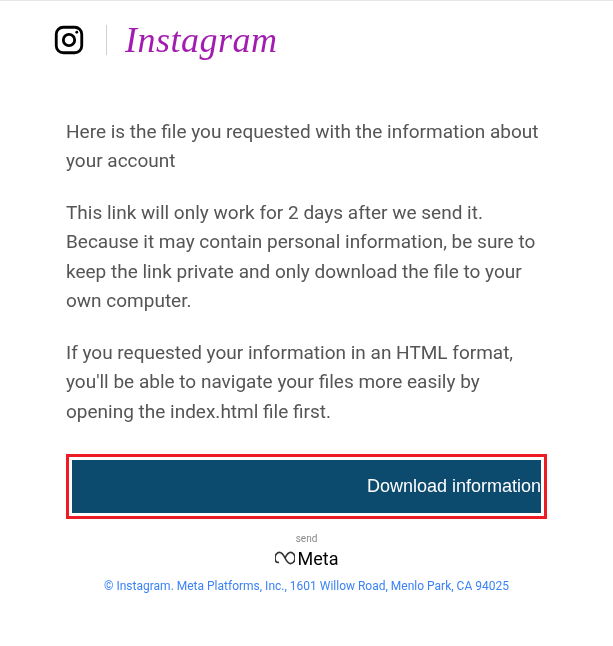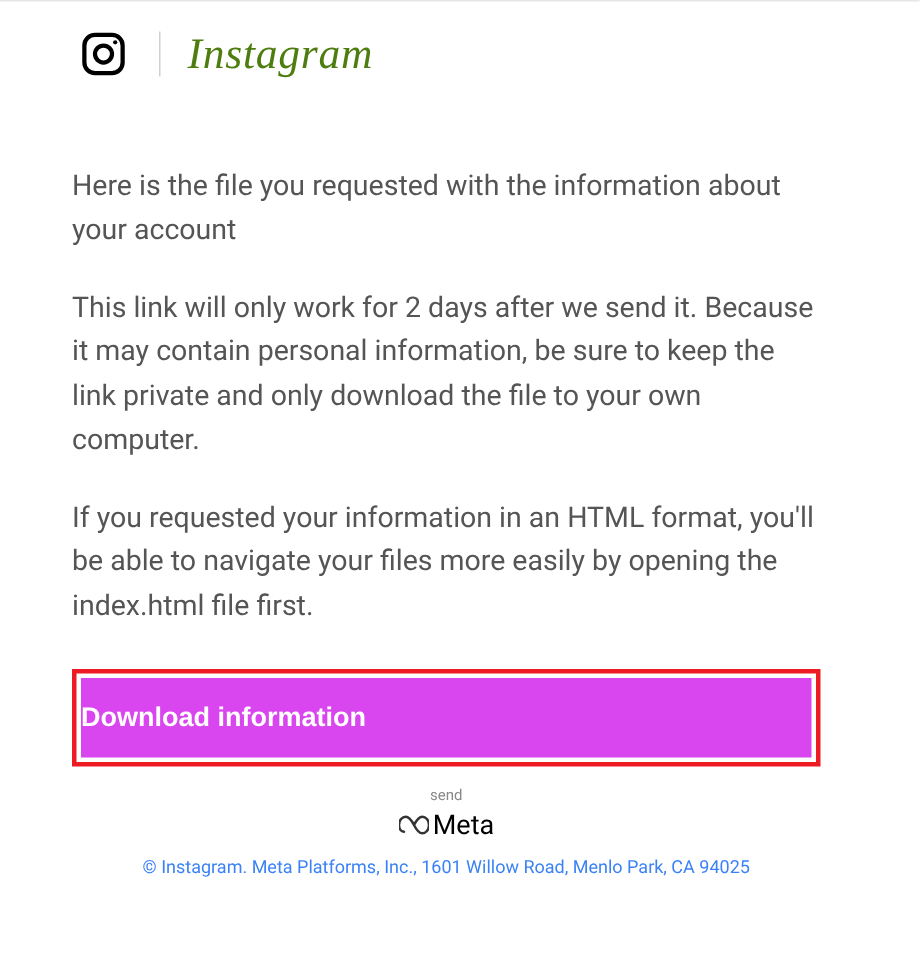--- a/index.html
+++ b/index.html
@@ -26,47 +26,47 @@
     }
     .divider-vert {
       width: 1px;
       height: 30px;
       background: #d0d0d0;
       margin-left: 4px;
       margin-right: 2px;
     }
     .insta-logo {
       font-family: cursive;
-      font-size: 29px;
-      color: #4d7c0f;
+      font-size: 36px;
+      color: #a21caf;
       font-style: italic;
       letter-spacing: 0.5px;
     }
     .content {
-      padding: 38px 66px 0 48px;
+      padding: 38px 66px 0 66px;
     }
     .para {
       font-size: 19px;
       line-height: 1.55;
       color: #555;
       margin-bottom: 22px;
     }
     .button-wrap {
       margin-top: 28px;
       border: 3px solid #ed1c24;
       padding: 3px;
     }
     .download-btn {
       display: block;
       width: 100%;
-      background: #d946ef;
+      background: #0c4a6e;
       color: #ffffff;
       font-size: 18px;
-      font-weight: 700;
-      text-align: left;
+      font-weight: 400;
+      text-align: right;
       padding: 16px 0;
       border: none;
       cursor: pointer;
     }
     .footer {
       text-align: center;
       padding-top: 14px;
     }
     .from-label {
       font-size: 10px;

